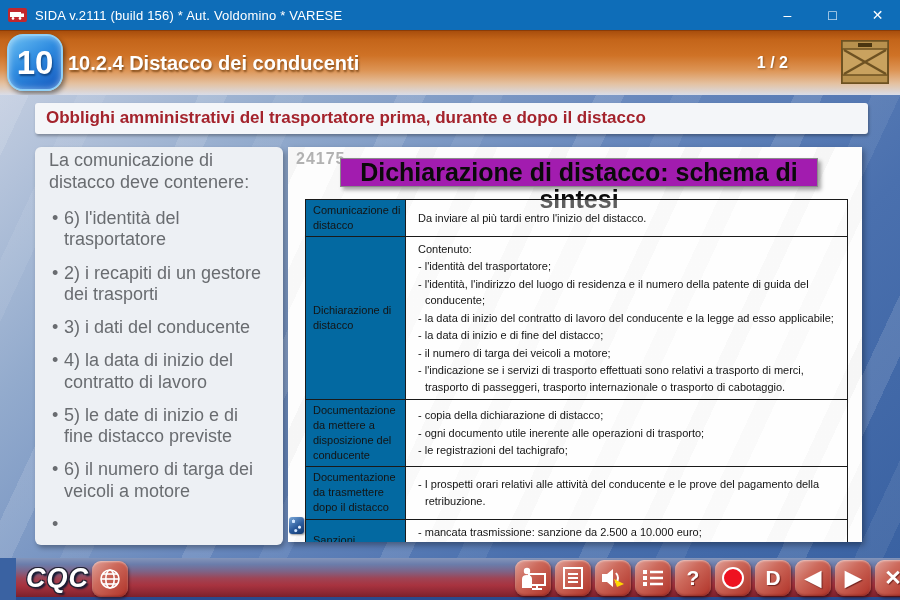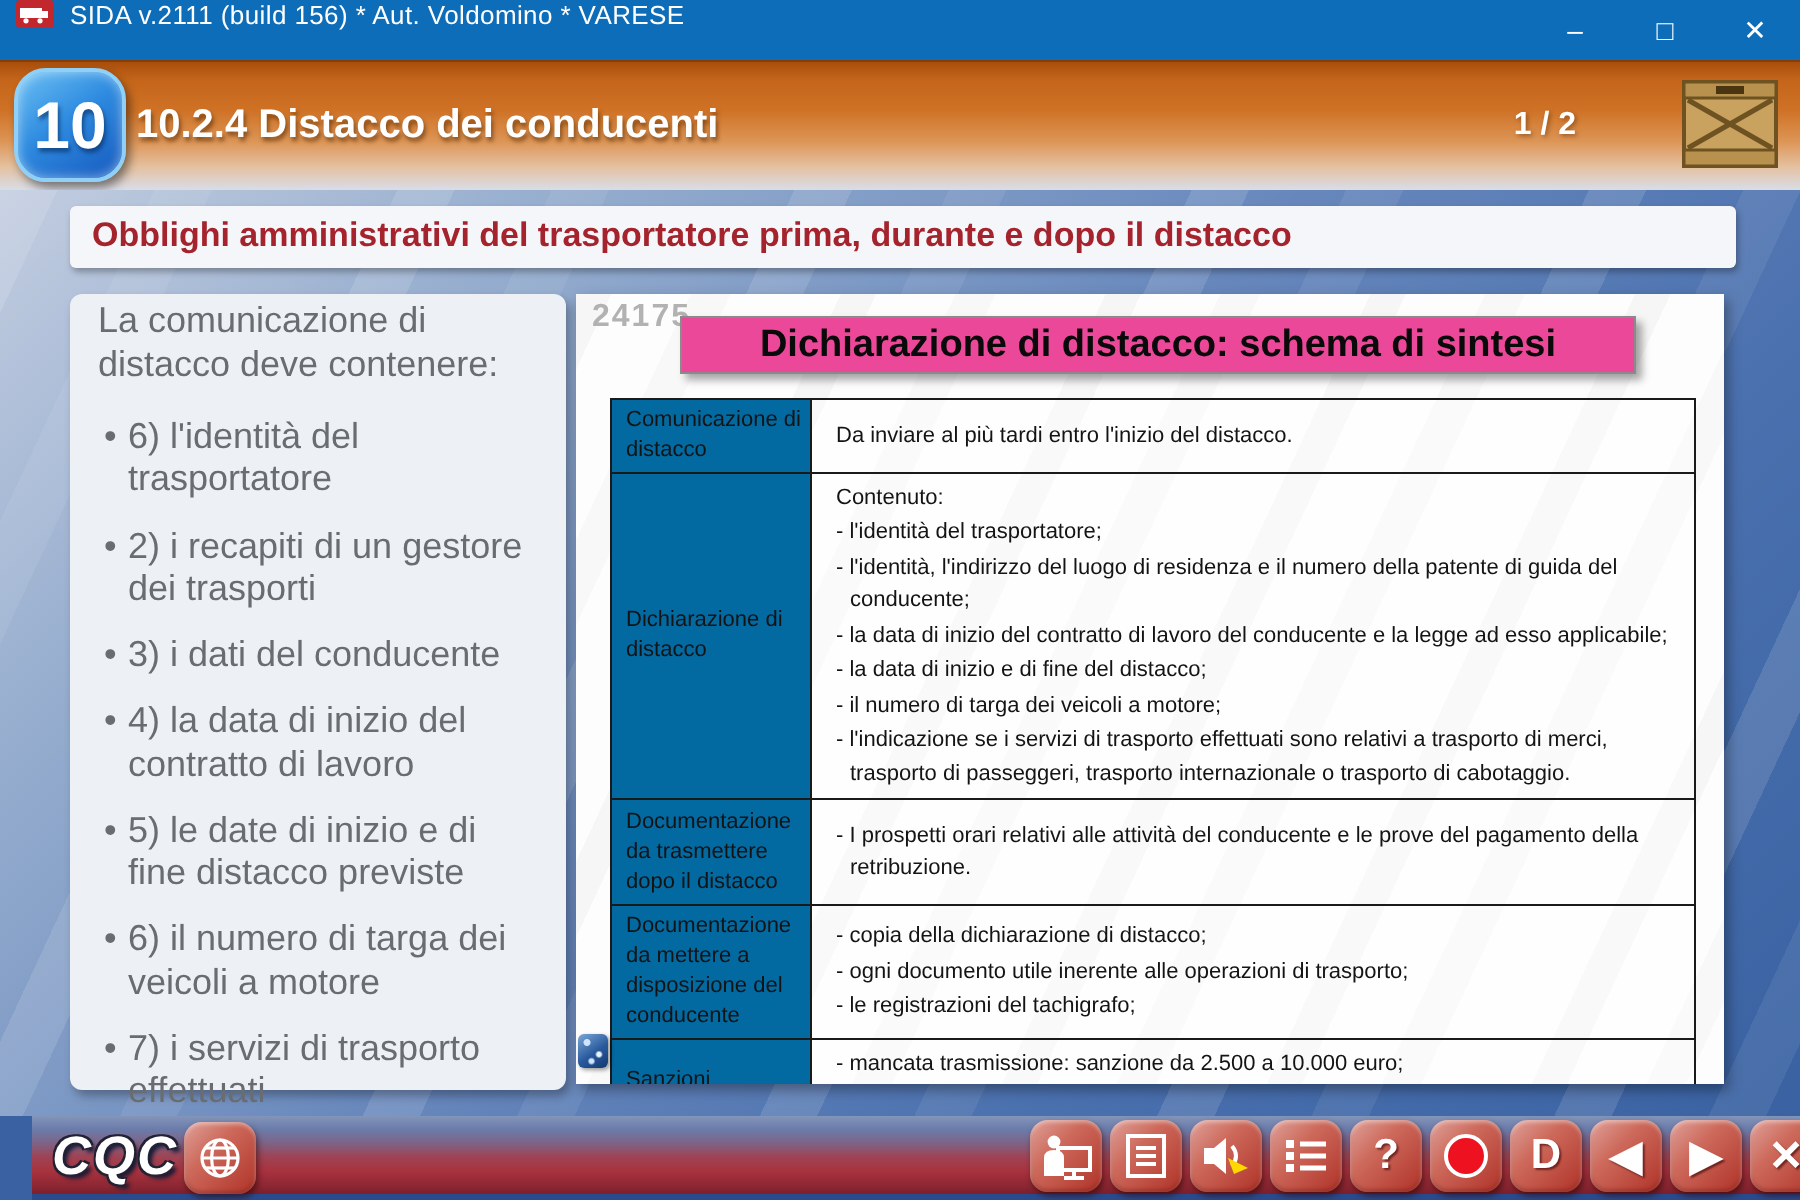--- a/index.html
+++ b/index.html
@@ -1,20 +1,20 @@
 <!DOCTYPE html>
 <html><head>
 <meta charset="utf-8">
 <style>
   * { margin:0; padding:0; box-sizing:border-box; }
   html,body { width:900px; height:600px; overflow:hidden; font-family:"Liberation Sans", sans-serif; }
   .app { position:relative; width:900px; height:600px; background:#3a62a2; overflow:hidden; }
 
   
-  .titlebar { position:absolute; top:0; left:0; width:900px; height:30px; background:#0e6db8; display:flex; }
+  .titlebar { position:absolute; top:0; left:0; width:900px; height:30px; background:#0e6db8; display:flex; align-items:center; }
   .app-icon { width:19px; height:14px; margin-left:8px; background:#c1272d; border-radius:2px; display:flex; align-items:center; justify-content:center; flex:0 0 auto; }
   .win-title { color:#fff; font-size:13px; margin-left:8px; letter-spacing:.2px; }
   .win-controls { position:absolute; right:0; top:0; height:30px; display:flex; }
   .wc { width:45px; height:30px; color:#fff; font-size:14px; display:flex; align-items:center; justify-content:center; cursor:default; }
 
   
   .header { position:absolute; top:30px; left:0; width:900px; height:65px;
     background:linear-gradient(180deg,#a84e0c 0%,#c4651a 14%,#cf7226 38%,#dd9556 62%,#e4c1a0 82%,#d9dde8 100%);
     border-top:1px solid #8a3c08; }
   .chapter-badge { position:absolute; left:7px; top:3px; width:56px; height:57px; border-radius:16px;
@@ -41,22 +41,22 @@
     box-shadow:2px 3px 5px rgba(0,0,0,.3); padding:3px 13px 0 14px; color:#696c70; }
   .sb-intro { font-size:18px; line-height:1.2; margin-bottom:15px; }
   .sb-item { font-size:18px; line-height:1.18; margin-bottom:12px; position:relative; padding-left:15px; }
   .sb-bullet { position:absolute; left:3px; top:0; }
 
   .slide { position:absolute; left:288px; top:52px; width:574px; height:395px; background:#fdfdfd; overflow:hidden;
     box-shadow:2px 3px 6px rgba(0,0,0,.35); }
   .slide::before { content:""; position:absolute; inset:0; pointer-events:none;
     background:repeating-linear-gradient(115deg, rgba(0,0,0,.028) 0 16px, rgba(0,0,0,0) 16px 52px, rgba(0,0,0,.018) 52px 70px, rgba(0,0,0,0) 70px 120px); }
   .watermark { position:absolute; left:8px; top:3px; font-size:16px; font-weight:bold; color:#b2b2b2; letter-spacing:1px; }
-  .slide-title { position:absolute; left:52px; top:11px; width:478px; height:29px; background:#ec4899; border:1px solid #8a8a8a;
-    box-shadow:3px 3px 4px rgba(0,0,0,.35); font-size:19px; font-weight:bold; color:#0a0a0a; text-align:center; line-height:27px; }
+  .slide-title { position:absolute; left:52px; top:11px; width:478px; height:29px; background:#a21caf; border:1px solid #8a8a8a;
+    box-shadow:3px 3px 4px rgba(0,0,0,.35); font-size:25px; font-weight:bold; color:#0a0a0a; text-align:center; line-height:27px; }
   table.schema { position:absolute; left:17px; top:52px; width:543px; border-collapse:collapse; }
   table.schema td { border:1px solid #1a1a1a; vertical-align:middle; font-size:11px; color:#141414; }
   td.lbl { width:100px; background:#0369a1; padding:3px 4px 3px 7px; line-height:1.35; }
   td.val { padding:3px 6px 3px 12px; background:rgba(255,255,255,.35); }
   .ln { line-height:1.5; padding-left:7px; text-indent:-7px; margin:1px 0; }
   .sparkle { position:absolute; left:1px; top:370px; width:15px; height:17px; border-radius:3px;
     background:radial-gradient(circle at 30% 25%, #cfe4ff 0 1.5px, transparent 2px),
                radial-gradient(circle at 70% 60%, #e8f3ff 0 1px, transparent 2px),
                radial-gradient(circle at 45% 80%, #cfe4ff 0 1px, transparent 2px),
                linear-gradient(145deg,#7aa8d8 0%,#2a5a9c 55%,#12386e 100%);
@@ -119,21 +119,21 @@
     <div class="subtitle-bar">Obblighi amministrativi del trasportatore prima, durante e dopo il distacco</div>
 
     <div class="sidebar">
       <div class="sb-intro">La comunicazione di distacco deve contenere:</div>
       <div class="sb-item"><span class="sb-bullet">•</span><span>6) l'identità del trasportatore</span></div>
       <div class="sb-item"><span class="sb-bullet">•</span><span>2) i recapiti di un gestore dei trasporti</span></div>
       <div class="sb-item"><span class="sb-bullet">•</span><span>3) i dati del conducente</span></div>
       <div class="sb-item"><span class="sb-bullet">•</span><span>4) la data di inizio del contratto di lavoro</span></div>
       <div class="sb-item"><span class="sb-bullet">•</span><span>5) le date di inizio e di fine distacco previste</span></div>
       <div class="sb-item"><span class="sb-bullet">•</span><span>6) il numero di targa dei veicoli a motore</span></div>
-      <div class="sb-item"><span class="sb-bullet">•</span><span>7) i servizi di trasporto effettuati</span></div>
+      <div class="sb-item"><span class="sb-bullet">•</span></div>
     </div>
 
     <div class="slide">
       <div class="watermark">24175</div>
       <div class="slide-title">Dichiarazione di distacco: schema di sintesi</div>
       <table class="schema">
         <tbody>
             <tr>
           <td class="lbl" style="height:28px">Comunicazione di distacco</td>
           <td class="val">
@@ -146,31 +146,31 @@
             <div class="ln">Contenuto:</div>
             <div class="ln">- l'identità del trasportatore;</div>
             <div class="ln">- l'identità, l'indirizzo del luogo di residenza e il numero della patente di guida del conducente;</div>
             <div class="ln">- la data di inizio del contratto di lavoro del conducente e la legge ad esso applicabile;</div>
             <div class="ln">- la data di inizio e di fine del distacco;</div>
             <div class="ln">- il numero di targa dei veicoli a motore;</div>
             <div class="ln">- l'indicazione se i servizi di trasporto effettuati sono relativi a trasporto di merci, trasporto di passeggeri, trasporto internazionale o trasporto di cabotaggio.</div>
           </td>
         </tr>
         <tr>
-          <td class="lbl" style="height:53px">Documentazione da trasmettere dopo il distacco</td>
-          <td class="val">
-            <div class="ln">- I prospetti orari relativi alle attività del conducente e le prove del pagamento della retribuzione.</div>
-          </td>
-        </tr>
-        <tr>
           <td class="lbl" style="height:56px">Documentazione da mettere a disposizione del conducente</td>
           <td class="val">
             <div class="ln">- copia della dichiarazione di distacco;</div>
             <div class="ln">- ogni documento utile inerente alle operazioni di trasporto;</div>
             <div class="ln">- le registrazioni del tachigrafo;</div>
+          </td>
+        </tr>
+        <tr>
+          <td class="lbl" style="height:53px">Documentazione da trasmettere dopo il distacco</td>
+          <td class="val">
+            <div class="ln">- I prospetti orari relativi alle attività del conducente e le prove del pagamento della retribuzione.</div>
           </td>
         </tr>
         <tr>
           <td class="lbl" style="height:38px">Sanzioni</td>
           <td class="val">
             <div class="ln">- mancata trasmissione: sanzione da 2.500 a 10.000 euro;</div>
             <div class="ln">- trasmissione errata dei dati: sanzione da 1.000 a 4.000 euro.</div>
           </td>
         </tr>
       </tbody>

